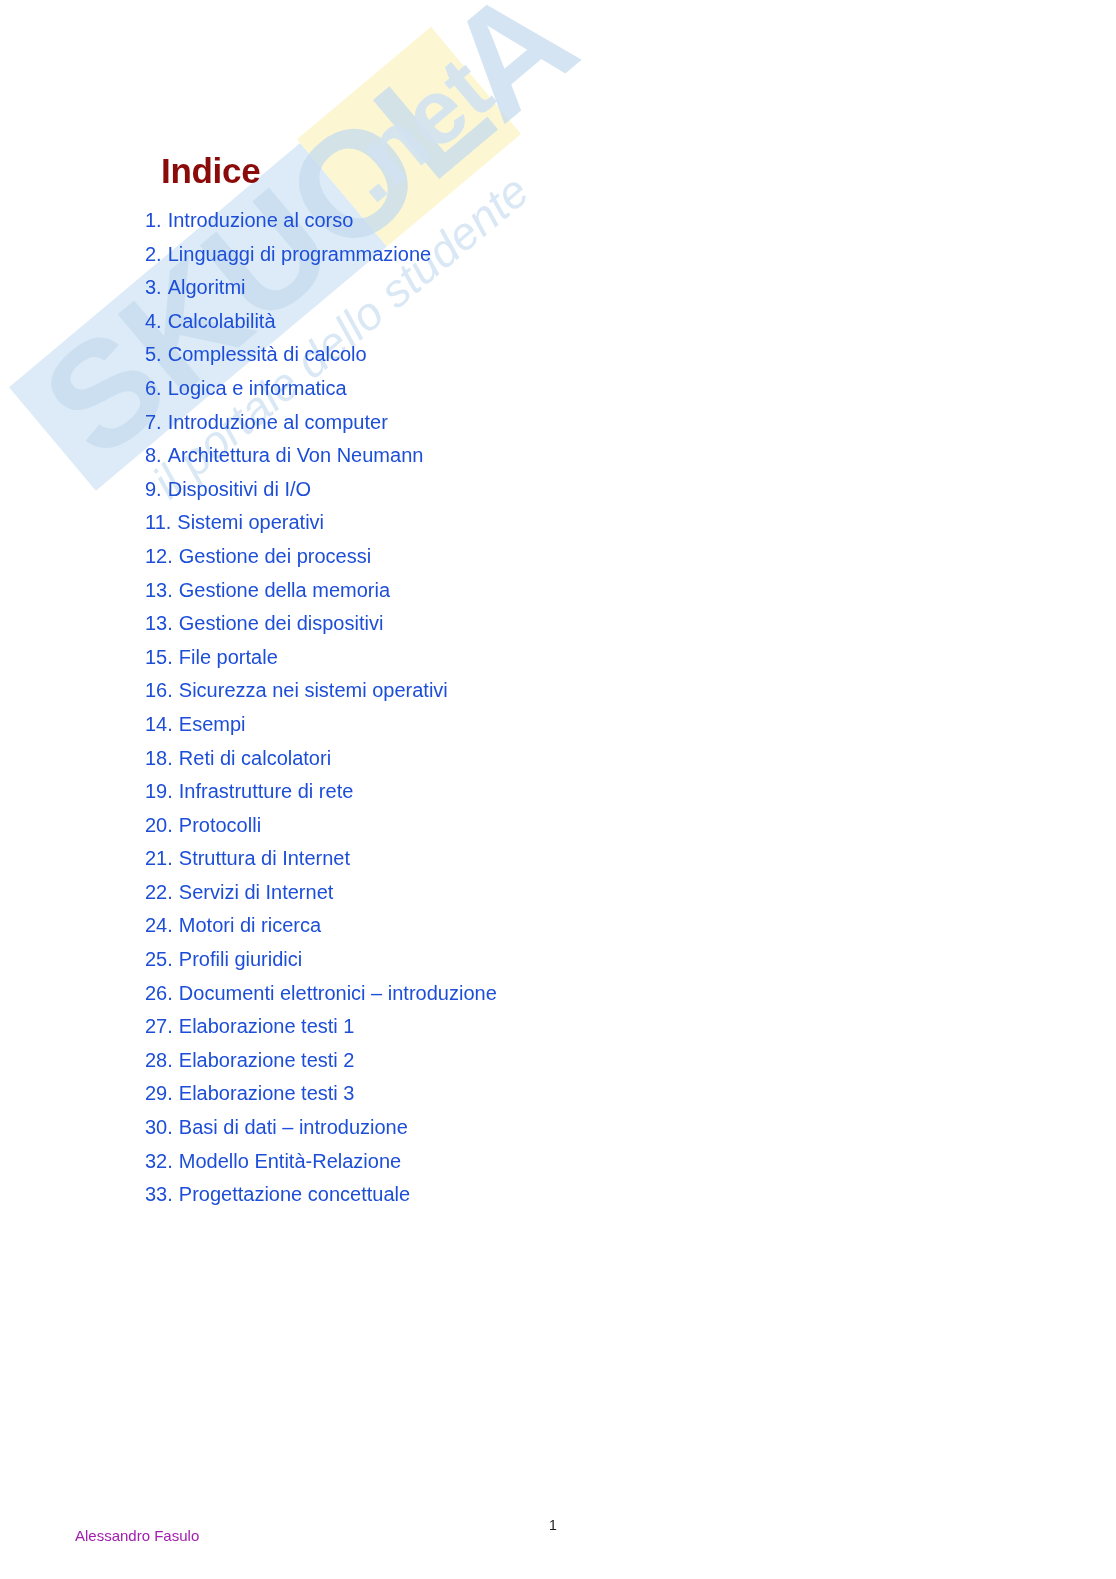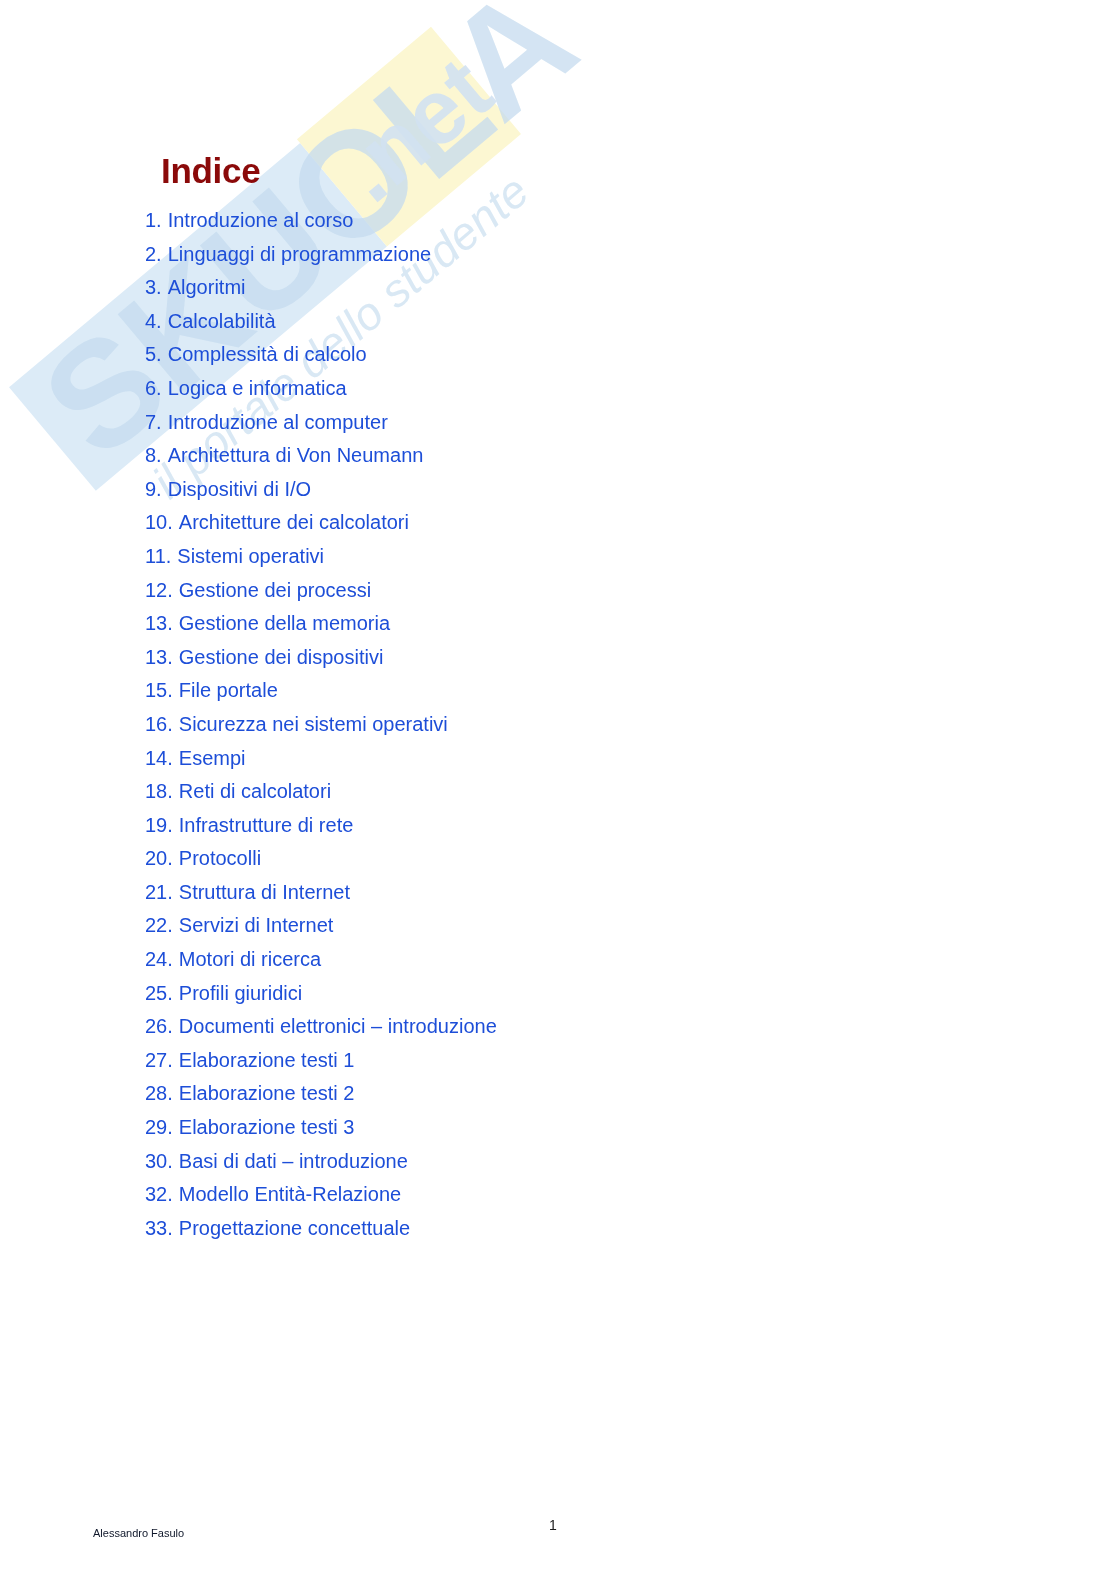--- a/index.html
+++ b/index.html
@@ -62,24 +62,24 @@
       line-height: 33.6px;
       height: 33.6px;
       white-space: nowrap;
       color: #1d4ed8;
     }
     .toc-item .num {
       margin-right: 6px;
     }
     .footer-author {
       position: absolute;
-      left: 93px;
+      left: 75px;
       top: 1527px;
-      font-size: 11px;
-      color: #0f172a;
+      font-size: 15px;
+      color: #a21caf;
     }
     .footer-page {
       position: absolute;
       left: 549px;
       top: 1517px;
       font-size: 14px;
       color: #1a1a1a;
     }
   </style>
 </head>
@@ -107,21 +107,20 @@
     <ul class="toc">
       <li class="toc-item"><span class="num">1.</span><span>Introduzione al corso</span></li>
       <li class="toc-item"><span class="num">2.</span><span>Linguaggi di programmazione</span></li>
       <li class="toc-item"><span class="num">3.</span><span>Algoritmi</span></li>
       <li class="toc-item"><span class="num">4.</span><span>Calcolabilità</span></li>
       <li class="toc-item"><span class="num">5.</span><span>Complessità di calcolo</span></li>
       <li class="toc-item"><span class="num">6.</span><span>Logica e informatica</span></li>
       <li class="toc-item"><span class="num">7.</span><span>Introduzione al computer</span></li>
       <li class="toc-item"><span class="num">8.</span><span>Architettura di Von Neumann</span></li>
       <li class="toc-item"><span class="num">9.</span><span>Dispositivi di I/O</span></li>
-      <li class="toc-item"><span class="num">10.</span><span>Architetture dei calcolatori</span></li>
       <li class="toc-item"><span class="num">11.</span><span>Sistemi operativi</span></li>
       <li class="toc-item"><span class="num">12.</span><span>Gestione dei processi</span></li>
       <li class="toc-item"><span class="num">13.</span><span>Gestione della memoria</span></li>
       <li class="toc-item"><span class="num">13.</span><span>Gestione dei dispositivi</span></li>
       <li class="toc-item"><span class="num">15.</span><span>File portale</span></li>
       <li class="toc-item"><span class="num">16.</span><span>Sicurezza nei sistemi operativi</span></li>
       <li class="toc-item"><span class="num">14.</span><span>Esempi</span></li>
       <li class="toc-item"><span class="num">18.</span><span>Reti di calcolatori</span></li>
       <li class="toc-item"><span class="num">19.</span><span>Infrastrutture di rete</span></li>
       <li class="toc-item"><span class="num">20.</span><span>Protocolli</span></li>

